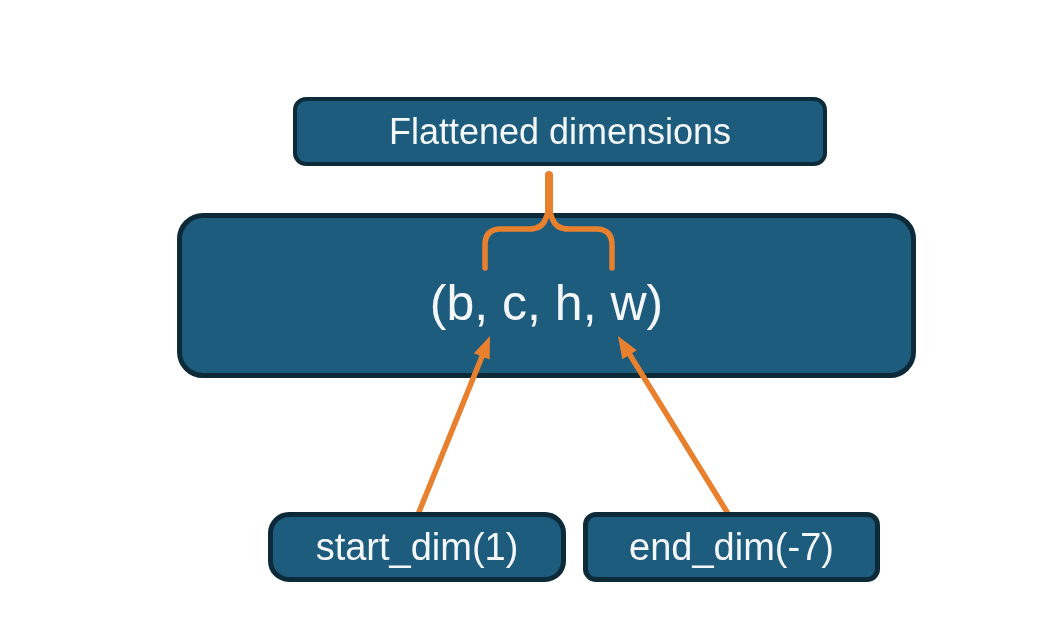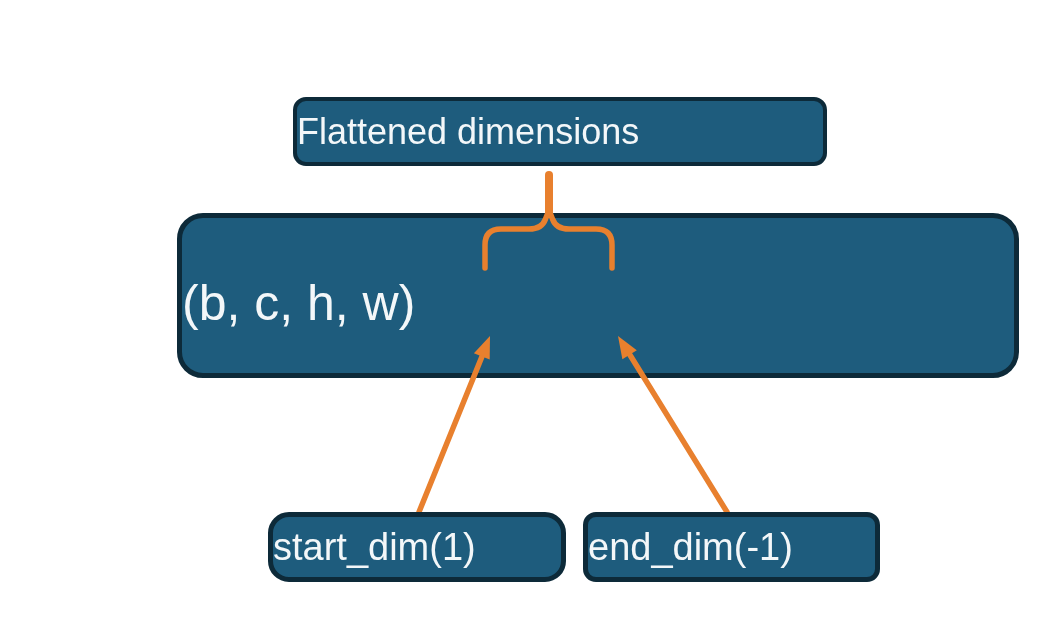--- a/index.html
+++ b/index.html
@@ -16,37 +16,37 @@
     overflow: hidden;
   }
   .node {
     position: absolute;
     box-sizing: border-box;
     background: #1e5c7d;
     border: 5px solid #0d2a39;
     color: #f3f7f9;
     display: flex;
     align-items: center;
-    justify-content: flex-start;
+    justify-content: center;
     text-align: center;
   }
   .node--title {
     left: 293px;
     top: 97px;
     width: 534px;
     height: 69px;
     border-width: 4px;
     border-radius: 13px;
     font-size: 36px;
     z-index: 3;
   }
   .node--tensor {
     left: 177px;
     top: 213px;
-    width: 842px;
+    width: 739px;
     height: 165px;
     border-radius: 26px;
     font-size: 50px;
     z-index: 1;
   }
   .node--tensor .node__label {
     position: relative;
     top: 7px; 
   }
   .node--start {
@@ -88,21 +88,21 @@
 
   <div class="node node--tensor">
     <span class="node__label">(b, c, h, w)</span>
   </div>
 
   <div class="node node--start">
     <span class="node__label">start_dim(1)</span>
   </div>
 
   <div class="node node--end">
-    <span class="node__label">end_dim(-1)</span>
+    <span class="node__label">end_dim(-7)</span>
   </div>
 
   <svg class="overlay-svg" viewBox="0 0 1038 632" xmlns="http://www.w3.org/2000/svg">
 
     <path d="M 549 175 L 549 211" fill="none" stroke="#e8802e" stroke-width="8" stroke-linecap="round"></path>
 
     <path d="M 485 268
              L 485 245
              Q 485 229 501 229
              L 529 229

